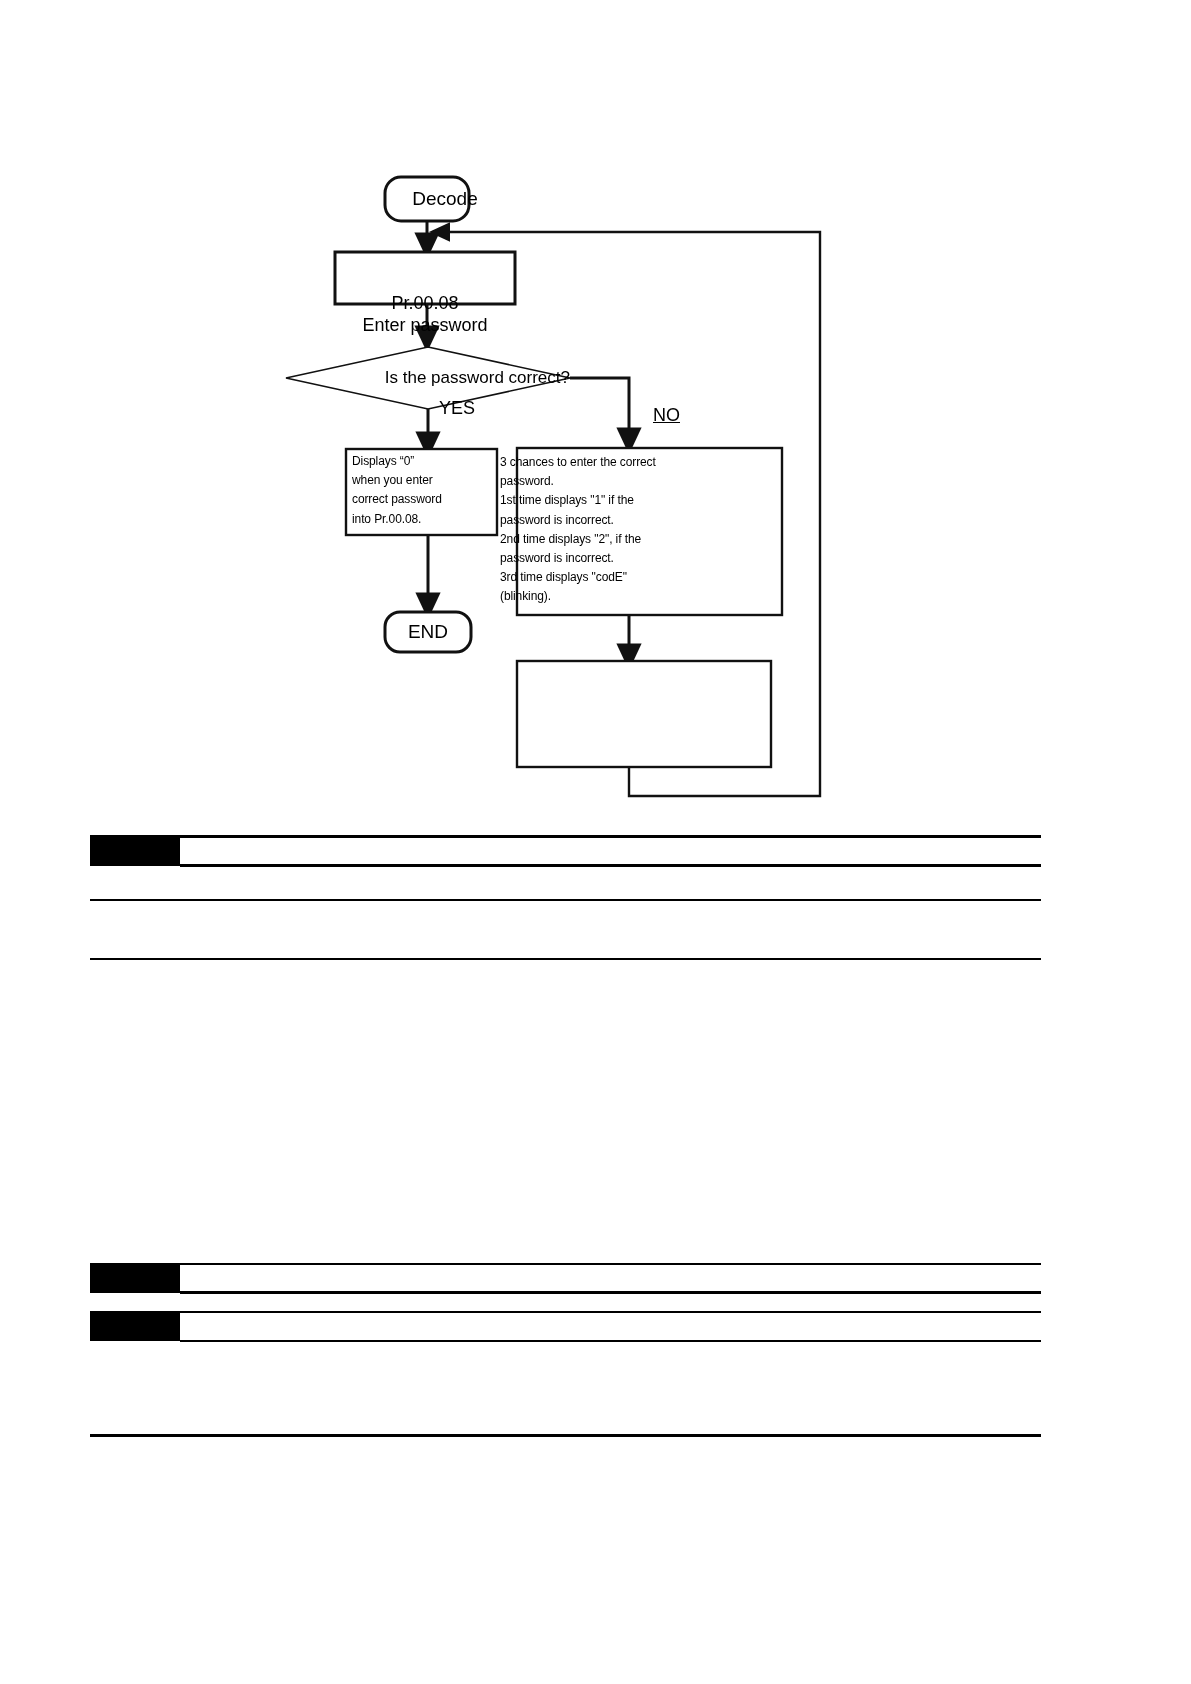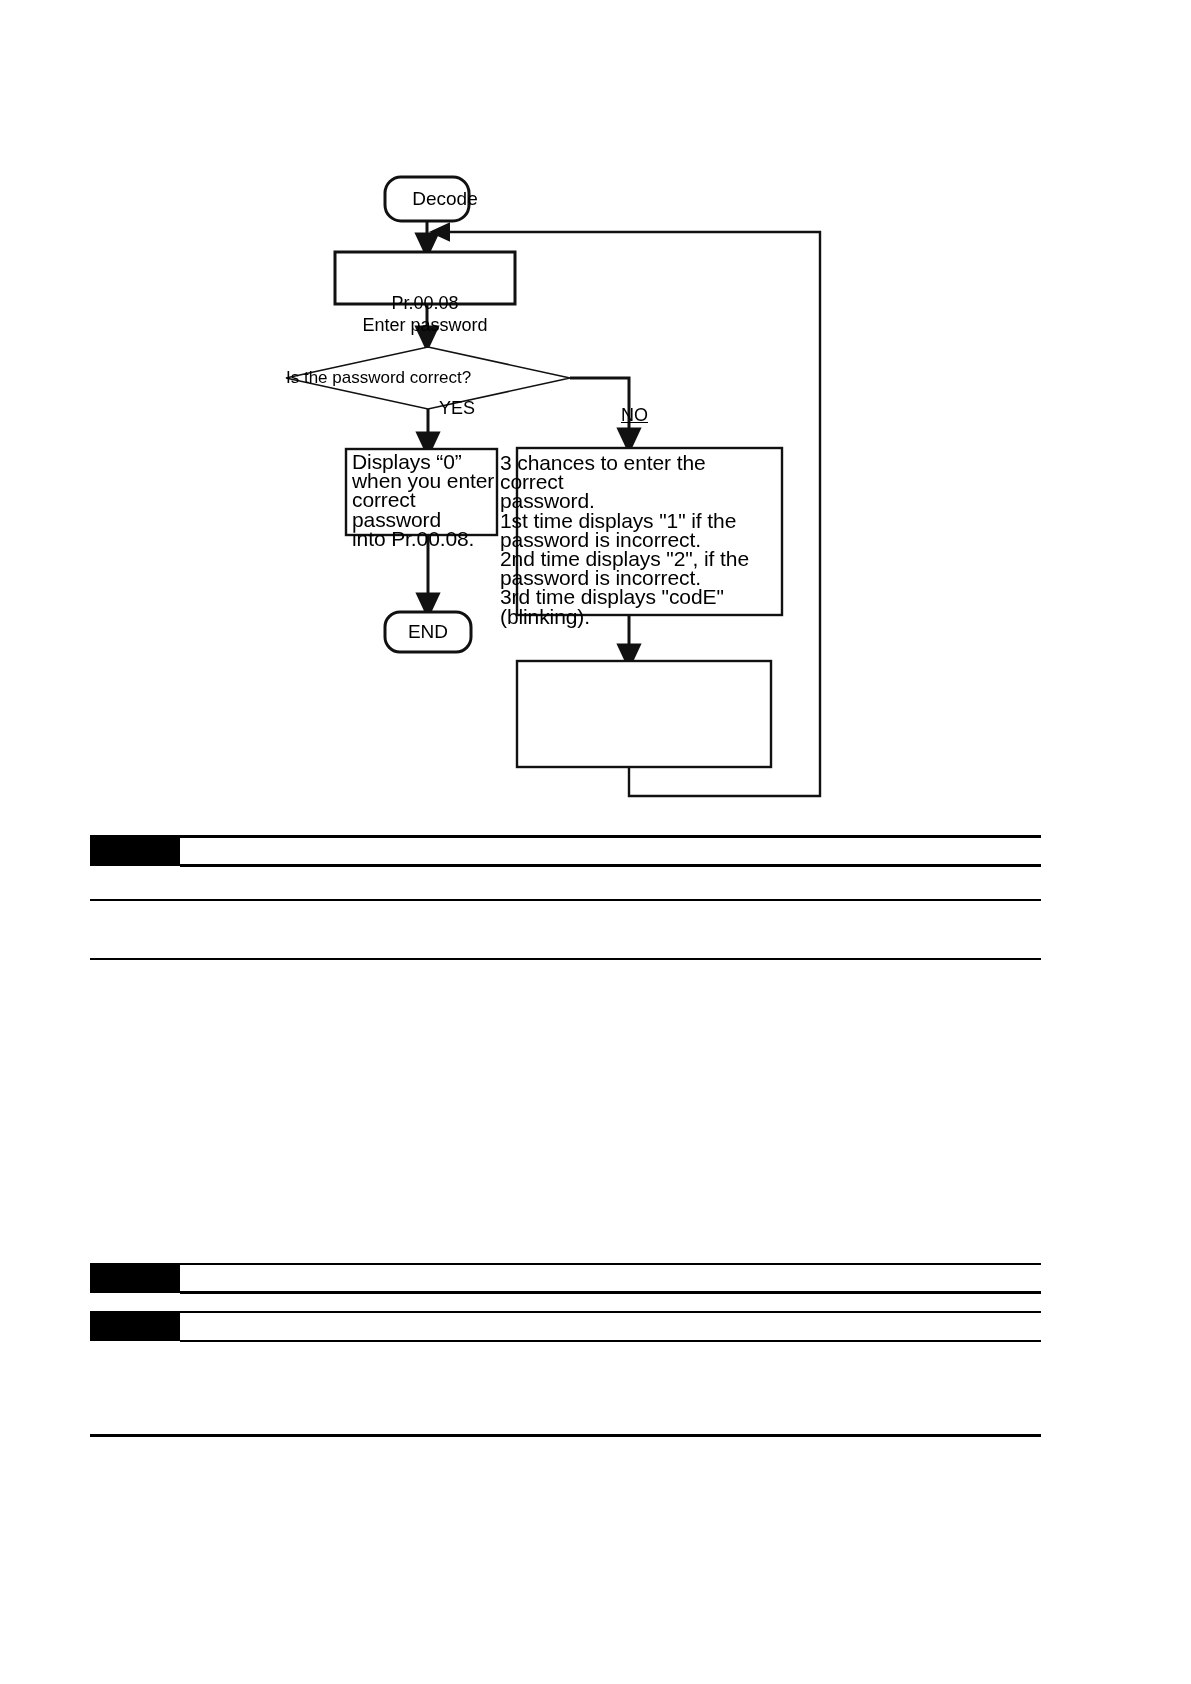--- a/index.html
+++ b/index.html
@@ -55,40 +55,40 @@
     line-height: 22px;
     text-align: center;
     display: flex;
     flex-direction: column;
     align-items: center;
     justify-content: center;
   }
 
   
   .note-label {
-    font-size: 21px;
+    font-size: 12px;
     line-height: 19.2px;
     text-align: left;
     letter-spacing: -0.1px;
   }
 
   
   .branch-label {
     position: absolute;
     font-size: 18px;
     line-height: 20px;
     color: #000000;
   }
 
   
   .decision-label {
     position: absolute;
     font-size: 17px;
     line-height: 20px;
-    text-align: left;
+    text-align: right;
     width: 100%;
   }
 
   
   .rule {
     position: absolute;
     background: #000000;
   }
   .swatch {
     position: absolute;
@@ -142,21 +142,21 @@
     <span>Pr.00.08</span>
     <span>Enter password</span>
   </div>
 
   <div style="position:absolute; left:286px; top:368px; width:284px;">
     <div class="decision-label">Is the password correct?</div>
   </div>
 
   <div class="branch-label" style="left:439px; top:398px;">YES</div>
 
-  <div class="branch-label" style="left:621px; top:405px;text-decoration:underline;">NO</div>
+  <div class="branch-label" style="left:653px; top:405px;text-decoration:underline;">NO</div>
 
   <div class="node-text note-label" style="left:352px; top:452px; width:146px;">Displays “0”
 when you enter
 correct password
 into Pr.00.08.</div>
 
   <div class="node-text terminator-label" style="left:385px; top:612px; width:86px; height:40px;border-radius:19px;">END</div>
 
   <div class="node-text note-label" style="left:500px; top:453px; width:258px;">3 chances to enter the correct
 password.

